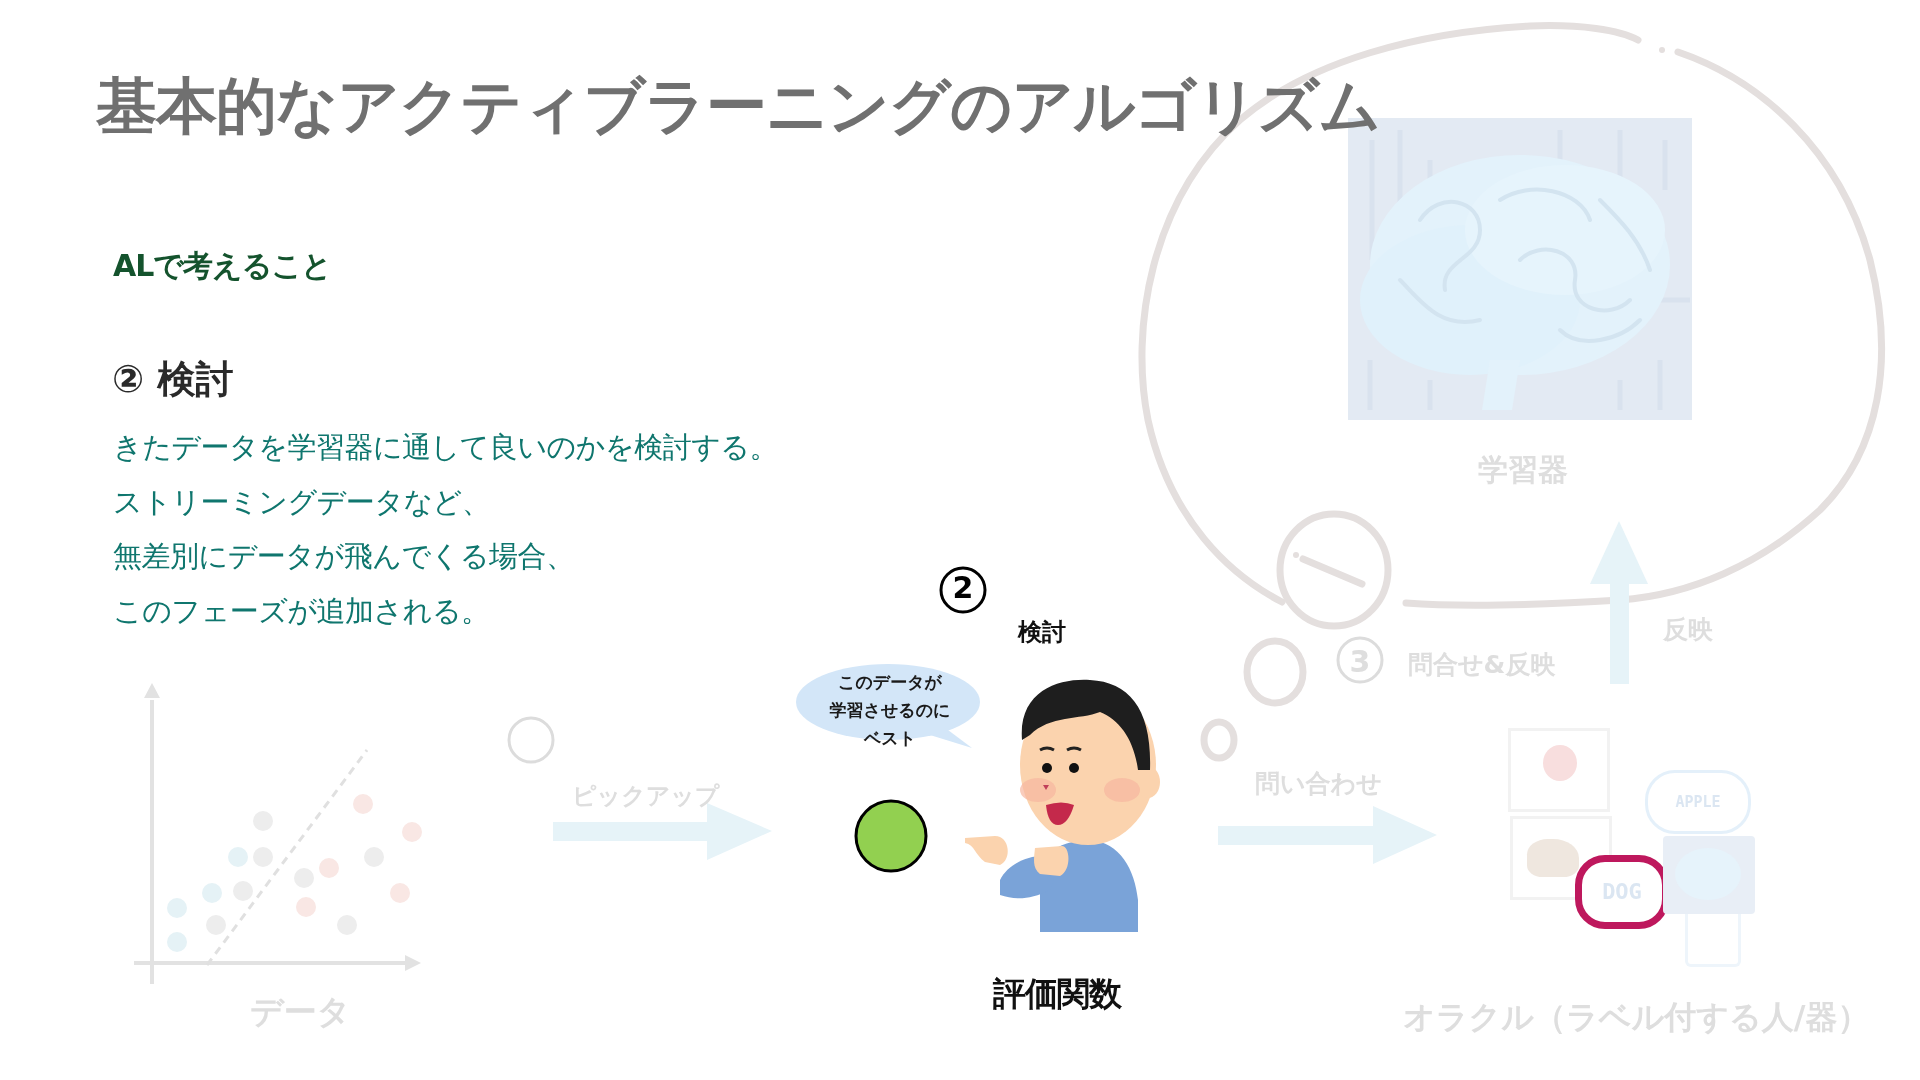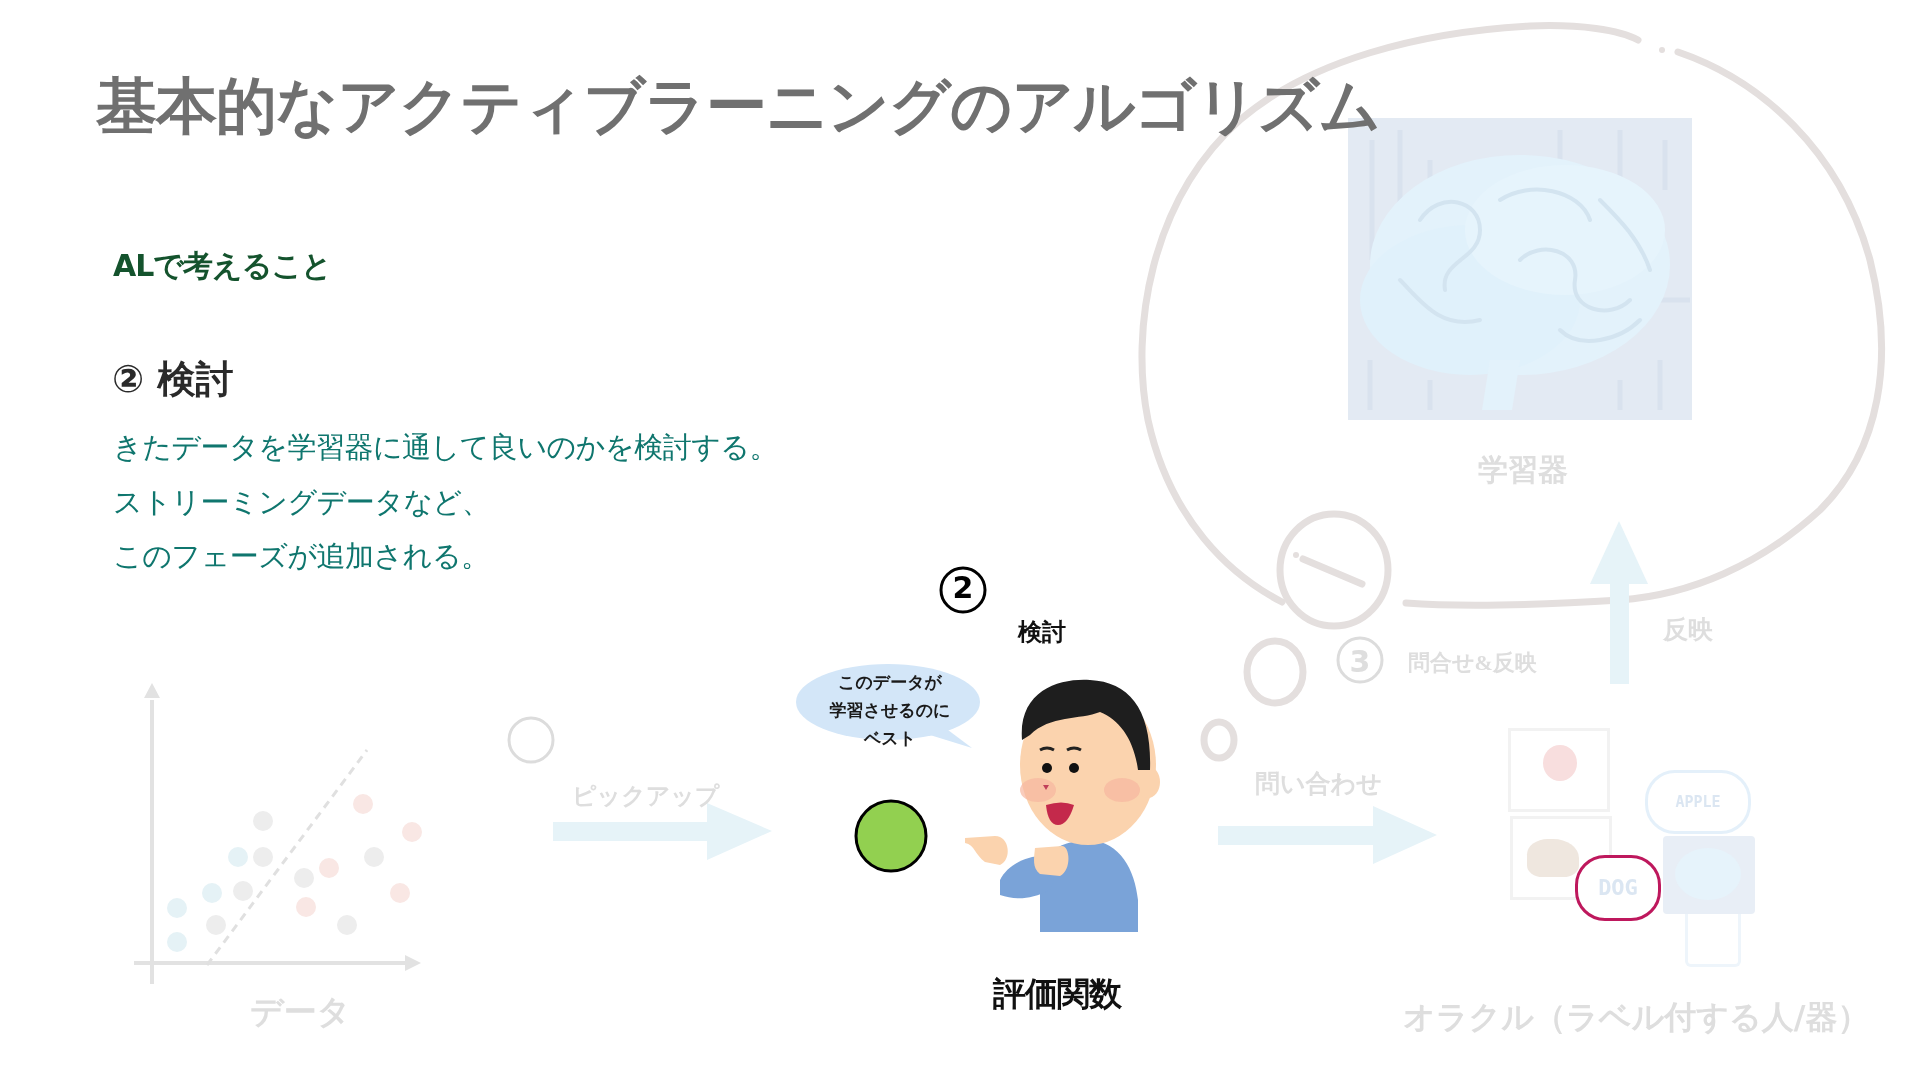--- a/index.html
+++ b/index.html
@@ -130,20 +130,21 @@
     <path d="M1035,848 L1062,846 C1070,846 1072,870 1060,876 L1040,874 C1032,868 1034,858 1035,848 Z" fill="#fbd3ae"></path>
   </g>
 </svg>
 
 <div class="abs title">基本的なアクティブラーニングのアルゴリズム</div>
 <div class="abs subheading subhead">ALで考えること</div>
 <div class="abs section-title">② 検討</div>
 <div class="abs body-lines">
   <div>きたデータを学習器に通して良いのかを検討する。</div>
   <div>ストリーミングデータなど、</div>
+  <div>無差別にデータが飛んでくる場合、</div>
   <div>このフェーズが追加される。</div>
 </div>
 
 <div class="abs faded" style="left:250px; top:990px; font-size:33px;">データ</div>
 
 <div class="abs faded" style="left:520px; top:721px; font-size:30px; width:22px; text-align:center;"></div>
 <div class="abs faded" style="left:572px; top:780px; font-size:24px;">ピックアップ</div>
 
 <div class="abs step2-label">検討</div>
 <div class="abs" style="left:950px; top:570px; font-size:30px; font-weight:bold; width:26px; text-align:center;">2</div>
@@ -152,32 +153,32 @@
   <div>このデータが</div>
   <div>学習させるのに</div>
   <div>ベスト</div>
 </div>
 
 <div class="abs eval-label">評価関数</div>
 
 <div class="abs faded" style="left:1255px; top:767px; font-size:25px;">問い合わせ</div>
 
 <div class="abs faded" style="left:1349px; top:644px; font-size:30px; width:22px; text-align:center;">3</div>
-<div class="abs faded" style="left:1408px; top:648px; font-size:22px;font-family:Liberation Serif, serif;">問合せ&amp;反映</div>
+<div class="abs faded" style="left:1408px; top:648px; font-size:25px;">問合せ&amp;反映</div>
 
 <div class="abs faded" style="left:1663px; top:613px; font-size:25px;">反映</div>
 
 <div class="abs faded" style="left:1478px; top:450px; font-size:30px;">学習器</div>
 
 <div class="abs" style="left:1508px; top:728px; width:100px; width:96px; height:78px; border:3px solid #f2f2f2; background:#fff;">
   <div style="position:absolute; left:32px; top:14px; width:34px; height:36px; border-radius:50%; background:#f8dede;"></div>
 </div>
 <div class="abs" style="left:1510px; top:816px; width:96px; height:78px; border:3px solid #f2f2f2; background:#fff;">
   <div style="position:absolute; left:14px; top:20px; width:52px; height:38px; border-radius:40% 50% 30% 30%; background:#efe7df;"></div>
 </div>
 <div class="abs" style="left:1645px; top:770px; width:100px; height:58px; border:3px solid #e4f0fa; border-radius:30px; background:#fff; text-align:center; line-height:58px; font-size:15px; font-weight:bold; color:#dbe6f2; font-family:'DejaVu Sans Mono', monospace;">APPLE</div>
-<div class="abs" style="left:1575px; top:855px; width:80px; height:60px; border:3px solid #be185d; border-radius:30px; background:#fff; text-align:center; line-height:60px; font-size:22px; font-weight:bold; color:#dbe6f2; font-family:'DejaVu Sans Mono', monospace;">DOG</div>
+<div class="abs" style="left:1575px; top:855px; width:80px; height:60px; border:7px solid #be185d; border-radius:30px; background:#fff; text-align:center; line-height:60px; font-size:22px; font-weight:bold; color:#dbe6f2; font-family:'DejaVu Sans Mono', monospace;">DOG</div>
 <div class="abs" style="left:1663px; top:836px; width:92px; height:78px; background:#e8eef6; border-radius:4px;">
   <div style="position:absolute; left:12px; top:12px; width:66px; height:52px; border-radius:50%; background:#e6f3fb;"></div>
 </div>
 <div class="abs" style="left:1685px; top:914px; width:50px; height:50px; border:3px solid #eef5fb; border-top:none; border-radius:0 0 6px 6px;"></div>
 
 <div class="abs faded" style="left:1403px; top:996px; font-size:32px;">オラクル（ラベル付する人/器）</div>
 
 </body></html>

